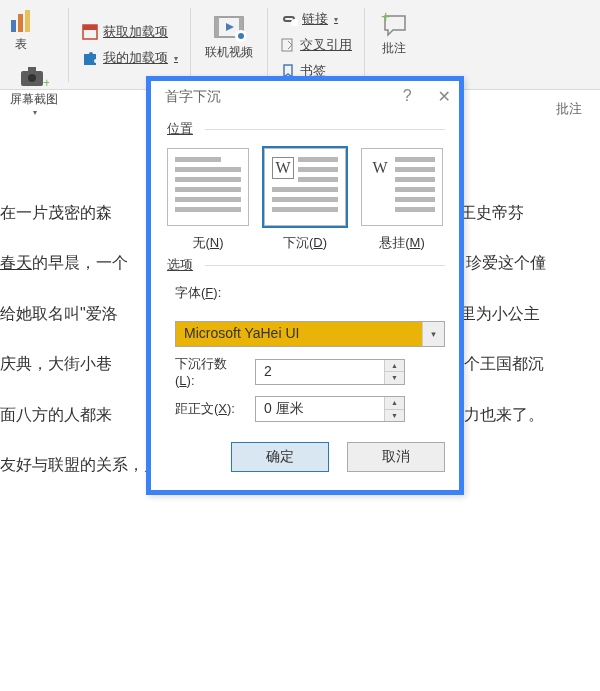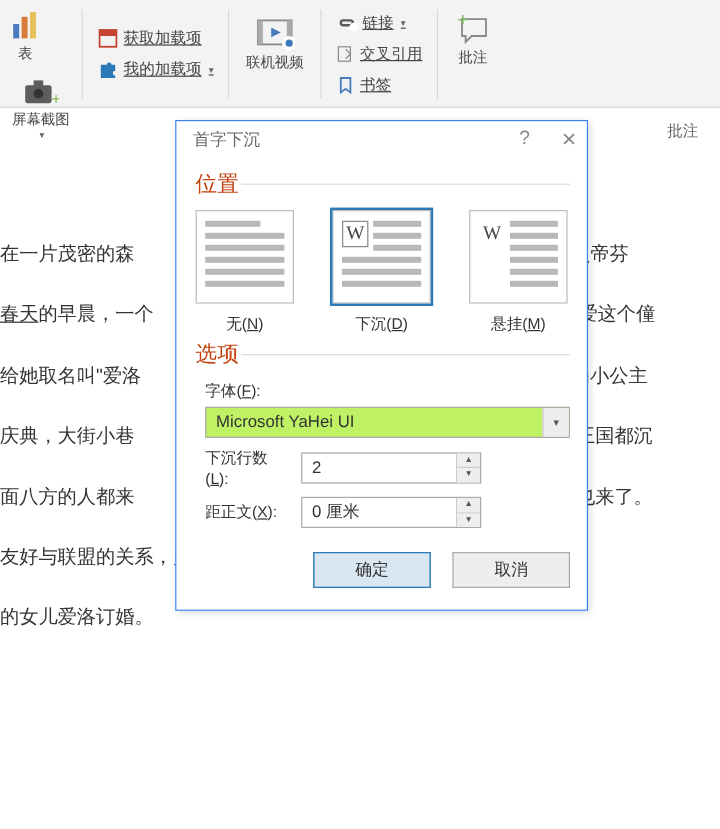--- a/index.html
+++ b/index.html
@@ -16,39 +16,39 @@
   .vstack { display: flex; flex-direction: column; justify-content: center; gap: 2px; }
   .hstack { display: flex; gap: 8px; align-items: flex-start; }
   .dropdown-caret { font-size: 8px; color: #666; margin-left: 2px; }
 
   
   .doc { position: absolute; top: 120px; left: 0; right: 0; bottom: 0; padding: 10px 14px 10px 0; font-size: 16px; color: #333; line-height: 2.4; }
   .doc p { margin: 12px 0; white-space: nowrap; }
   .underline { text-decoration: underline; }
 
   
-  .dialog { position: absolute; top: 100px; left: 146px; width: 344px; background: #fff; border: 1px solid #3b82f6; box-shadow: 2px 2px 6px rgba(0,0,0,0.15); font-size: 13px; color: #333; }
+  .dialog { position: absolute; top: 76px; left: 146px; width: 318px; background: #fff; border: 5px solid #3b82f6; box-shadow: 2px 2px 6px rgba(0,0,0,0.15); font-size: 13px; color: #333; }
   .dlg-title { display: flex; align-items: center; justify-content: space-between; padding: 6px 8px 6px 14px; color: #666; font-size: 14px; }
   .dlg-title-right { display: flex; gap: 26px; color: #888; font-size: 16px; }
   .dlg-body { padding: 4px 14px 18px 14px; }
-  .section-label { font-size: 18px; color: #c2410c; margin: 4px 0 6px 2px; position: relative; }
+  .section-label { font-size: 13px; color: #404040; margin: 4px 0 6px 2px; position: relative; text-decoration: underline; }
   .section-label::after { content: ""; position: absolute; left: 38px; right: 0; top: 50%; border-top: 1px solid #ddd; }
   .pos-row { display: flex; gap: 12px; justify-content: space-between; padding: 4px 2px 0 2px; }
   .pos-item { display: flex; flex-direction: column; align-items: center; gap: 8px; font-size: 13px; }
   .pos-thumb { width: 82px; height: 78px; border: 1px solid #bbb; background: #fff; padding: 8px 7px; display: flex; flex-direction: column; gap: 5px; }
   .pos-thumb.selected { outline: 2px solid #2a7ab9; outline-offset: 0; }
   .pos-thumb .line { height: 5px; background: #b8b8b8; }
   .pos-thumb .row { display: flex; gap: 4px; }
   .pos-thumb .cap { width: 22px; height: 22px; border: 1px solid #888; display: flex; align-items: center; justify-content: center; font-family: Georgia, serif; font-size: 16px; color: #444; flex-shrink: 0; }
   .pos-thumb .col { flex: 1; display: flex; flex-direction: column; gap: 5px; }
   .pos-thumb .short { width: 70%; }
   .opts { margin-top: 10px; }
   .field { display: flex; align-items: center; margin: 8px 0; gap: 10px; }
   .field label { width: 80px; padding-left: 10px; font-size: 13px; }
-  .combo { flex: 1; display: flex; border: 1px solid #aaa; height: 26px; background: #bef264; }
+  .combo { flex: 1; display: flex; border: 1px solid #aaa; height: 26px; background: #eab308; margin-top: 15px; }
   .combo span { flex: 1; padding: 3px 8px; font-size: 14px; }
   .combo .cb-btn { width: 22px; border-left: 1px solid #ccc; display: flex; align-items: center; justify-content: center; font-size: 9px; color: #555; background: #eee; }
   .spinner { width: 150px; display: flex; border: 1px solid #aaa; height: 26px; }
   .spinner span { flex: 1; padding: 3px 8px; font-size: 14px; }
   .spinner .sp-btns { width: 20px; display: flex; flex-direction: column; border-left: 1px solid #ccc; }
   .spinner .sp-btns div { flex: 1; display: flex; align-items: center; justify-content: center; font-size: 7px; background: #eee; color: #555; }
   .spinner .sp-btns div:first-child { border-bottom: 1px solid #ccc; }
   .dlg-buttons { display: flex; justify-content: flex-end; gap: 18px; margin-top: 20px; }
   .btn { width: 98px; height: 30px; border: 1px solid #aaa; background: #eee; font-size: 14px; display: flex; align-items: center; justify-content: center; }
   .btn.primary { background: #d9e7f3; border-color: #7aa8c7; outline: 1px solid #2a7ab9; outline-offset: -1px; }
@@ -150,21 +150,20 @@
 </div>
 <div style="position:absolute;top:100px;right:18px;font-size:13px;color:#666">批注</div>
 
 <div class="doc">
   <p style="margin-top:64px"><span>在一片茂密的森</span><span style="display:inline-block;width:300px"></span><span>住着国王史帝芬</span></p>
   <p><span class="underline">春天</span><span>的早晨，一个</span><span style="display:inline-block;width:290px"></span><span>后非常珍爱这个僮</span></p>
   <p><span>给她取名叫"爱洛</span><span style="display:inline-block;width:310px"></span><span>王宫里为小公主</span></p>
   <p><span>庆典，大街小巷</span><span style="display:inline-block;width:320px"></span><span>，整个王国都沉</span></p>
   <p><span>面八方的人都来</span><span style="display:inline-block;width:320px"></span><span>忆菲力也来了。</span></p>
   <p>友好与联盟的关系，史帝芬国王宣布哈伯的儿子、王国的继承人菲</p>
-  <p>的女儿爱洛订婚。</p>
 </div>
 
 <div class="dialog">
   <div class="dlg-title">
     <span>首字下沉</span>
     <div class="dlg-title-right">
       <span>?</span>
       <span>✕</span>
     </div>
   </div>

